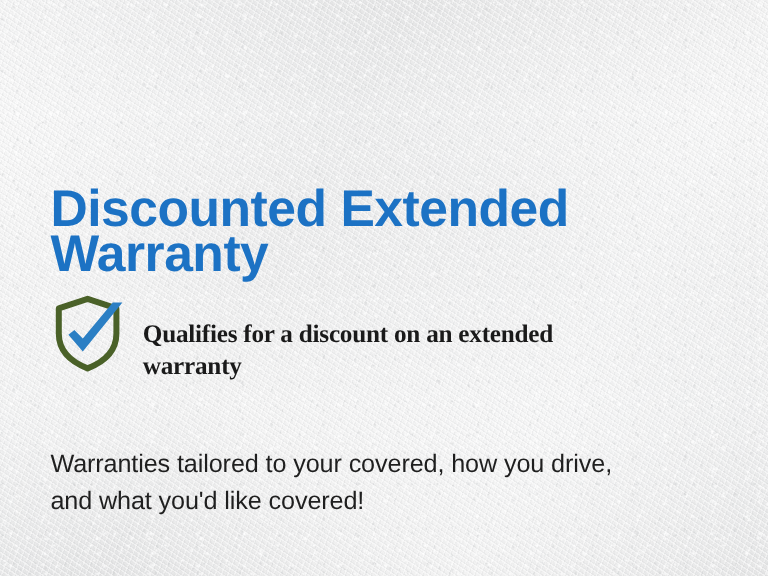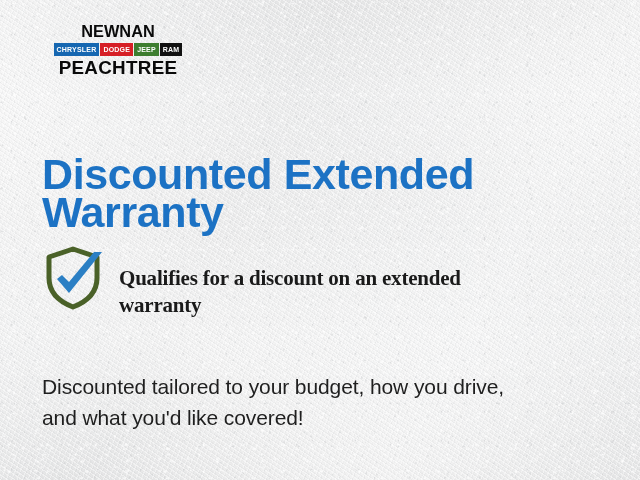--- a/index.html
+++ b/index.html
@@ -179,43 +179,31 @@
 </style>
 </head>
 <body>
 
 <div id="slide">
   <div id="texture"></div>
   <div id="grain"></div>
 
   <div id="content">
 
-    <div id="logo">
-      <span class="logo-word" id="logo-newnan">Newnan</span>
-
-      <div id="brand-bar">
-        <span class="brand-chip" style="background:#1667b1">CHRYSLER</span>
-        <span class="brand-chip" style="background:#d61f26">DODGE</span>
-        <span class="brand-chip" style="background:#3d7d2f">JEEP</span>
-        <span class="brand-chip" style="background:#111111">RAM</span>
-      </div>
-
-      <span class="logo-word" id="logo-peachtree">PEACHTREE</span>
-    </div>
 
     <h1 id="headline">Discounted Extended Warranty</h1>
 
     <div id="benefit-row">
       <span id="shield-icon-wrap">
         <svg viewBox="0 0 62 66" width="62" height="66" aria-hidden="true">
 
           <path d="M31 4 L55 12 L55 33 C55 48 44 57 31 62 C18 57 7 48 7 33 L7 12 Z" fill="none" stroke="#4a6128" stroke-width="5" stroke-linejoin="round" stroke-linecap="round"></path>
 
           <path d="M15 34 L27 48 L60 7 L52 7 L27 37 L20 30 Z" fill="#2b7fc4"></path>
         </svg>
       </span>
       <div id="benefit-text">Qualifies for a discount on an extended warranty</div>
     </div>
 
-    <p id="description">Discounted tailored to your budget, how you drive, and what you'd like covered!</p>
+    <p id="description">Warranties tailored to your covered, how you drive, and what you'd like covered!</p>
 
   </div>
 </div>
 
 </body></html>

